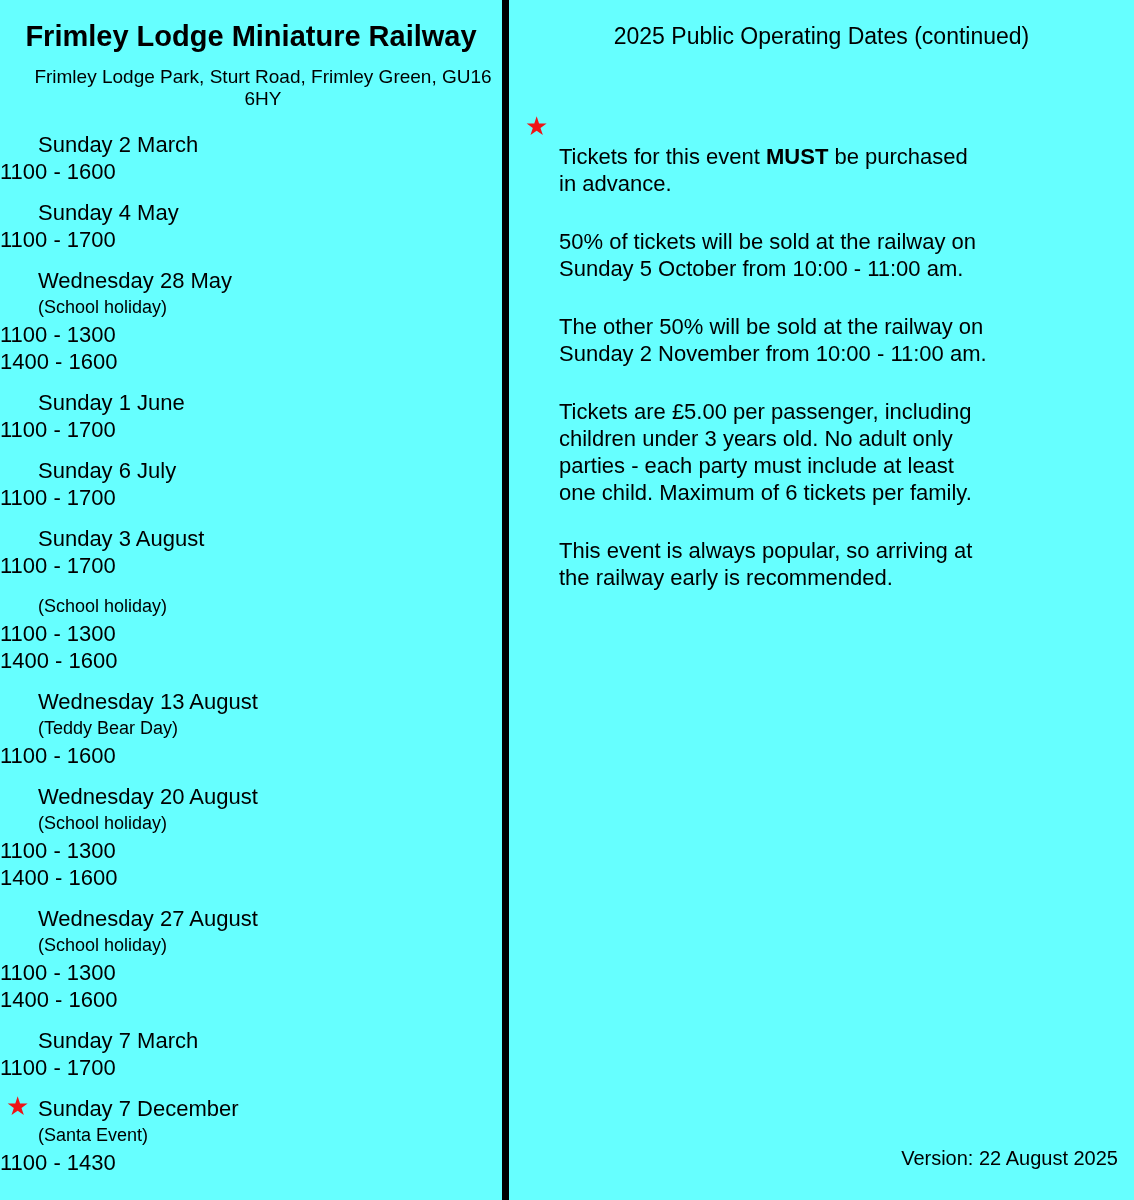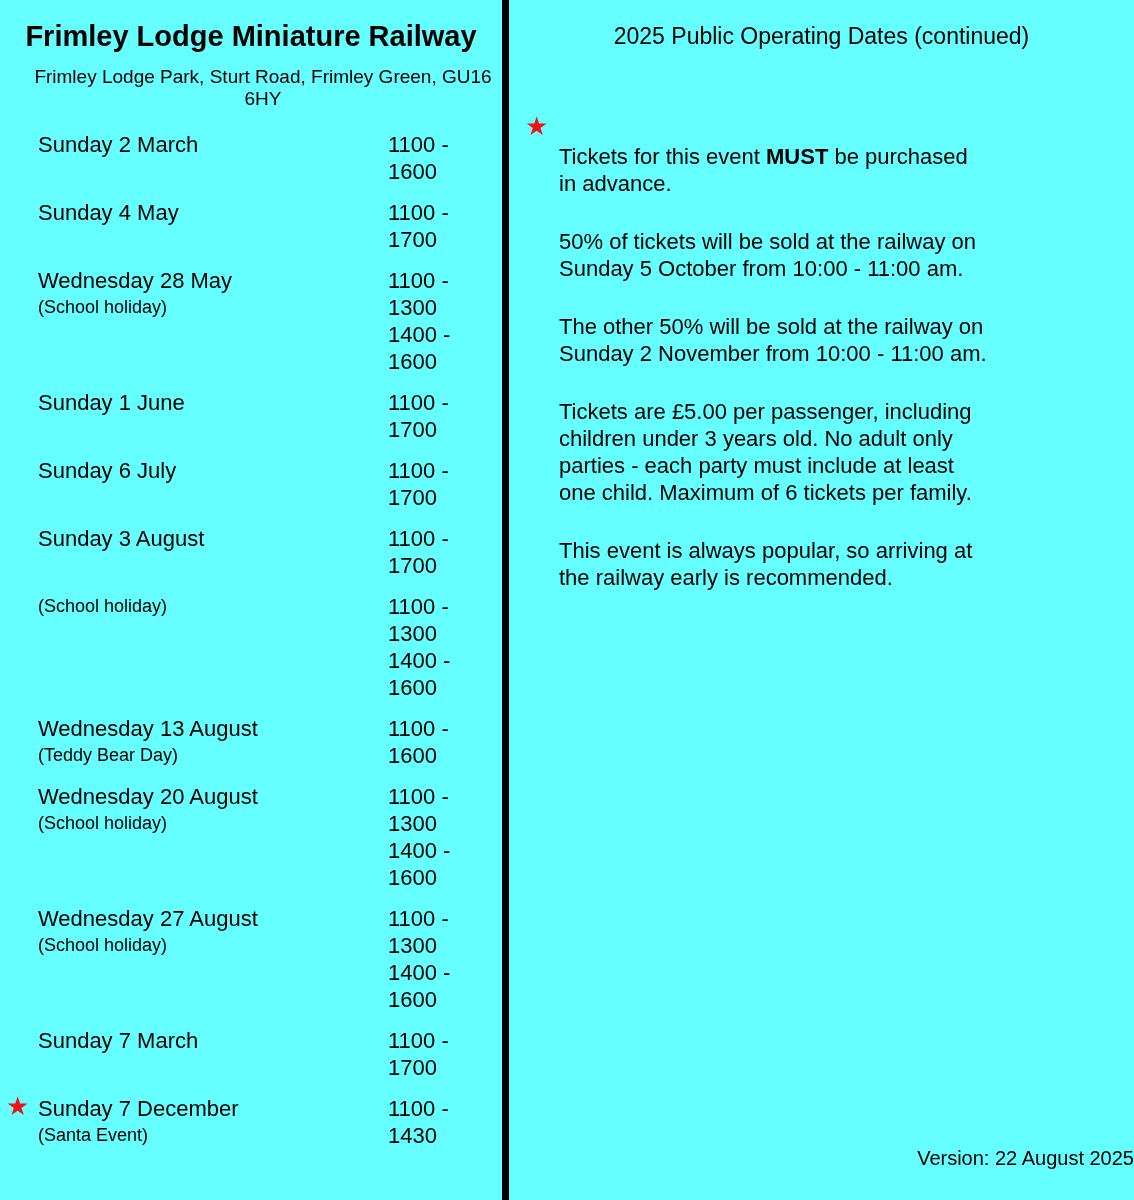--- a/index.html
+++ b/index.html
@@ -48,20 +48,21 @@
     font-size: 23px;
     font-weight: bold;
   }
   .rows { margin-top: 21px; }
   .row {
     position: relative;
     display: flex;
     font-size: 22px;
     line-height: 27px;
     margin-bottom: 14px;
+    flex-direction: column;
   }
   .date-cell {
     width: 388px;
     box-sizing: border-box;
     padding-left: 38px;
     flex: 0 0 auto;
   }
   .date-note { font-size: 18px; }
   .times-cell { white-space: pre-line; }
   .row .star-mark {
@@ -91,21 +92,21 @@
   }
   .p-star { position: relative; }
   .p-star .star-mark {
     position: absolute;
     left: -34px; top: -3px;
     color: #EE1417;
     font-size: 26px;
   }
   .version {
     position: absolute;
-    right: 0; bottom: 30px;
+    right: 16px; bottom: 30px;
     font-size: 20px;
   }
 </style>
 </head>
 <body>
 
 <div class="page">
 
   <div class="col-left">
     <div class="title">Frimley Lodge Miniature Railway</div>

